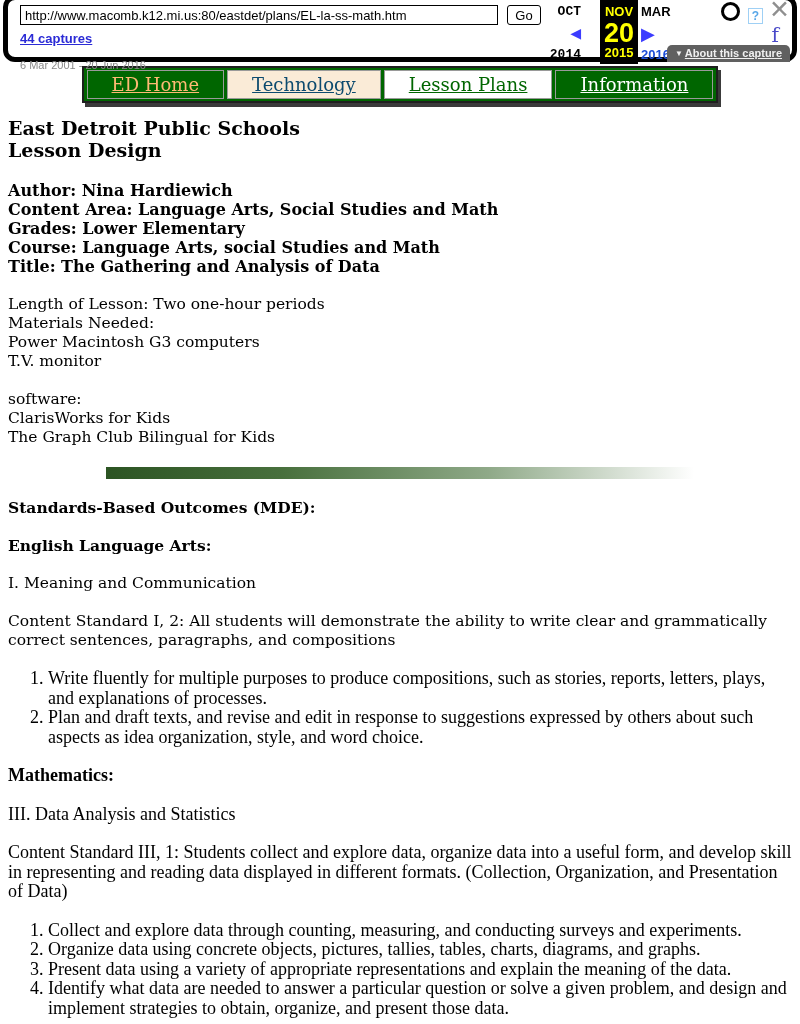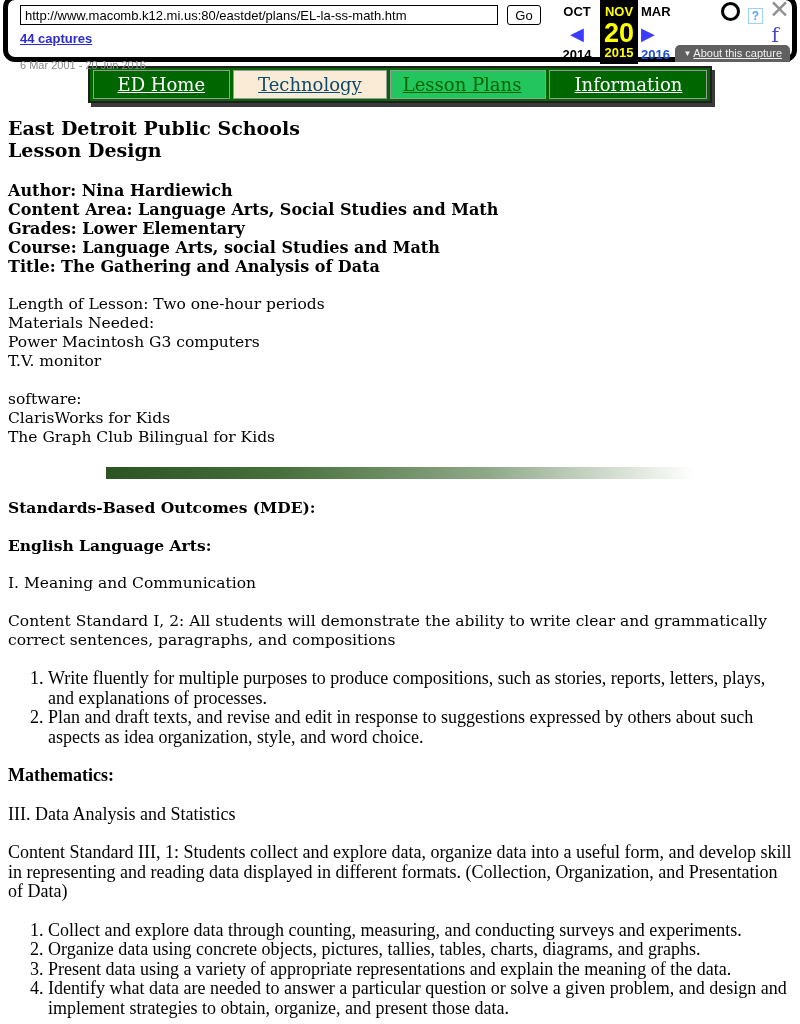--- a/index.html
+++ b/index.html
@@ -16,21 +16,21 @@
                   font:13px "Liberation Sans", sans-serif; padding:1px 4px; }
   .wb-go { margin-left:9px; min-width:34px; height:20px; border:1px solid #000; background:#fff;
            font:13px "Liberation Sans", sans-serif; border-radius:3px; padding:0 6px; cursor:pointer; }
   .wb-captures { display:inline-block; margin-top:6px; font-weight:bold; font-size:13px;
                  color:#2b2bd6; text-decoration:underline; cursor:pointer; }
   .wb-range { margin-top:12px; font-size:11px; color:#8a8a8a; }
 
   .wb-datenav { display:flex; height:57px; margin-left:2px; }
   .wb-col { width:42px; text-align:center; display:flex; flex-direction:column;
             justify-content:space-between; box-sizing:border-box; }
-  .wb-col.prev { align-items:center; padding-right:4px; }
+  .wb-col.prev { align-items:flex-end; padding-right:19px;font-family:Liberation Mono, monospace; }
   .wb-col.next { align-items:flex-start; padding-left:3px; }
   .wb-col.current { background:#000; color:#ff0; margin:-5px 0 -2px; padding:5px 0 4px;
                     height:64px; width:38px; align-items:center; }
   .wb-month, .wb-year { font-weight:bold; font-size:13px; line-height:14px; }
   .wb-year.gray { color:#1d4ed8; }
   .wb-day { font-weight:bold; font-size:27px; line-height:26px; color:#ff0; }
   .wb-arrow { font-size:18px; line-height:26px; color:#3c3cff; cursor:pointer; user-select:none; }
 
   .icon-circle { position:absolute; right:52px; top:2px; width:13px; height:13px;
                  border:3px solid #000; border-radius:50%; background:#fff; cursor:pointer; }
@@ -38,21 +38,21 @@
                border:1px solid #9fd0f5; color:#59a7e8; font-weight:bold; font-size:12px;
                text-align:center; line-height:14px; cursor:pointer; }
   .icon-close { position:absolute; right:2px; top:-4px; color:#8f8f8f; font-weight:bold;
                 font-size:25px; line-height:28px; cursor:pointer; font-family:"DejaVu Sans", sans-serif; }
   .icon-fb { position:absolute; right:13px; top:23px; color:#4949c8;
              font:20px "DejaVu Serif", serif; cursor:pointer; }
   .wb-about { position:absolute; right:2px; bottom:-5px; background:#606060; color:#f0f0f0;
               font-size:11px; padding:2px 8px 3px; border-radius:5px 5px 0 0;
               white-space:nowrap; cursor:pointer; }
   .wb-about .tri { font-size:8px; vertical-align:1px; margin-right:2px; }
-  .wb-about .lbl { text-decoration:underline; }
+  .wb-about .lbl { text-decoration:underline;font-weight:bold; }
 
   
   .nav-outer { text-align:center; margin-top:4px; }
   .nav-table { display:inline-flex; gap:3px; background:#006600; border:2px solid #1f1f1f;
                padding:2px 3px; box-shadow:3px 4px 0 #3a3a3a; }
   .nav-cell { border:1px solid #9a9a9a; padding:2px 24px; white-space:nowrap; cursor:pointer;
               font-family:"DejaVu Serif", serif; font-size:18px; line-height:23px; }
   .nav-link { text-decoration:underline; }
 
   
@@ -102,23 +102,23 @@
   <div class="icon-help">?</div>
   <div class="icon-close">✕</div>
   <div class="icon-fb">f</div>
   <div class="wb-about">
     <span class="tri">▼</span><span class="lbl">About this capture</span>
   </div>
 </div>
 
 <div class="nav-outer">
   <div class="nav-table">
-      <div class="nav-cell" style="background: rgb(0, 102, 0);"><span class="nav-link" style="color: #ffffff;">ED Home</span></div>
+      <div class="nav-cell" style="background: rgb(0, 102, 0);"><span class="nav-link" style="color: #fdba74;">ED Home</span></div>
       <div class="nav-cell" style="background: rgb(250, 235, 215);"><span class="nav-link" style="color: #0c4a6e;">Technology</span></div>
-      <div class="nav-cell" style="background: #22c55e; padding-left: 12px;"><span class="nav-link" style="color: rgb(0, 102, 0);">Lesson Plans</span></div>
+      <div class="nav-cell" style="background: #ffffff;"><span class="nav-link" style="color: rgb(0, 102, 0);">Lesson Plans</span></div>
       <div class="nav-cell" style="background: rgb(0, 102, 0);"><span class="nav-link" style="color: rgb(255, 255, 255);">Information</span></div>
     </div>
 </div>
 
 <div class="content">
   <div class="page-title">
     <div>East Detroit Public Schools</div>
     <div>Lesson Design</div>
   </div>
 

